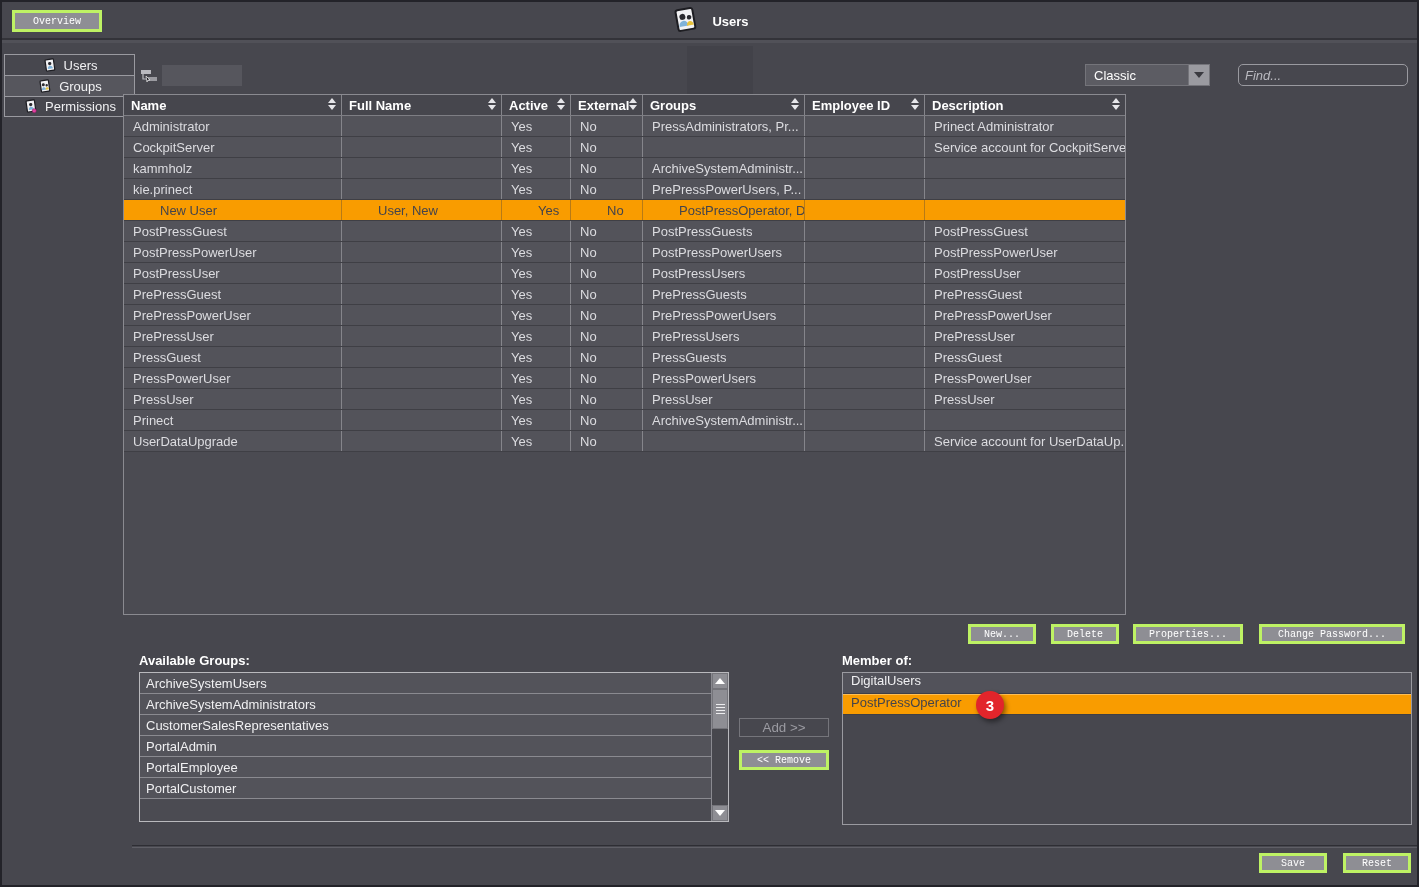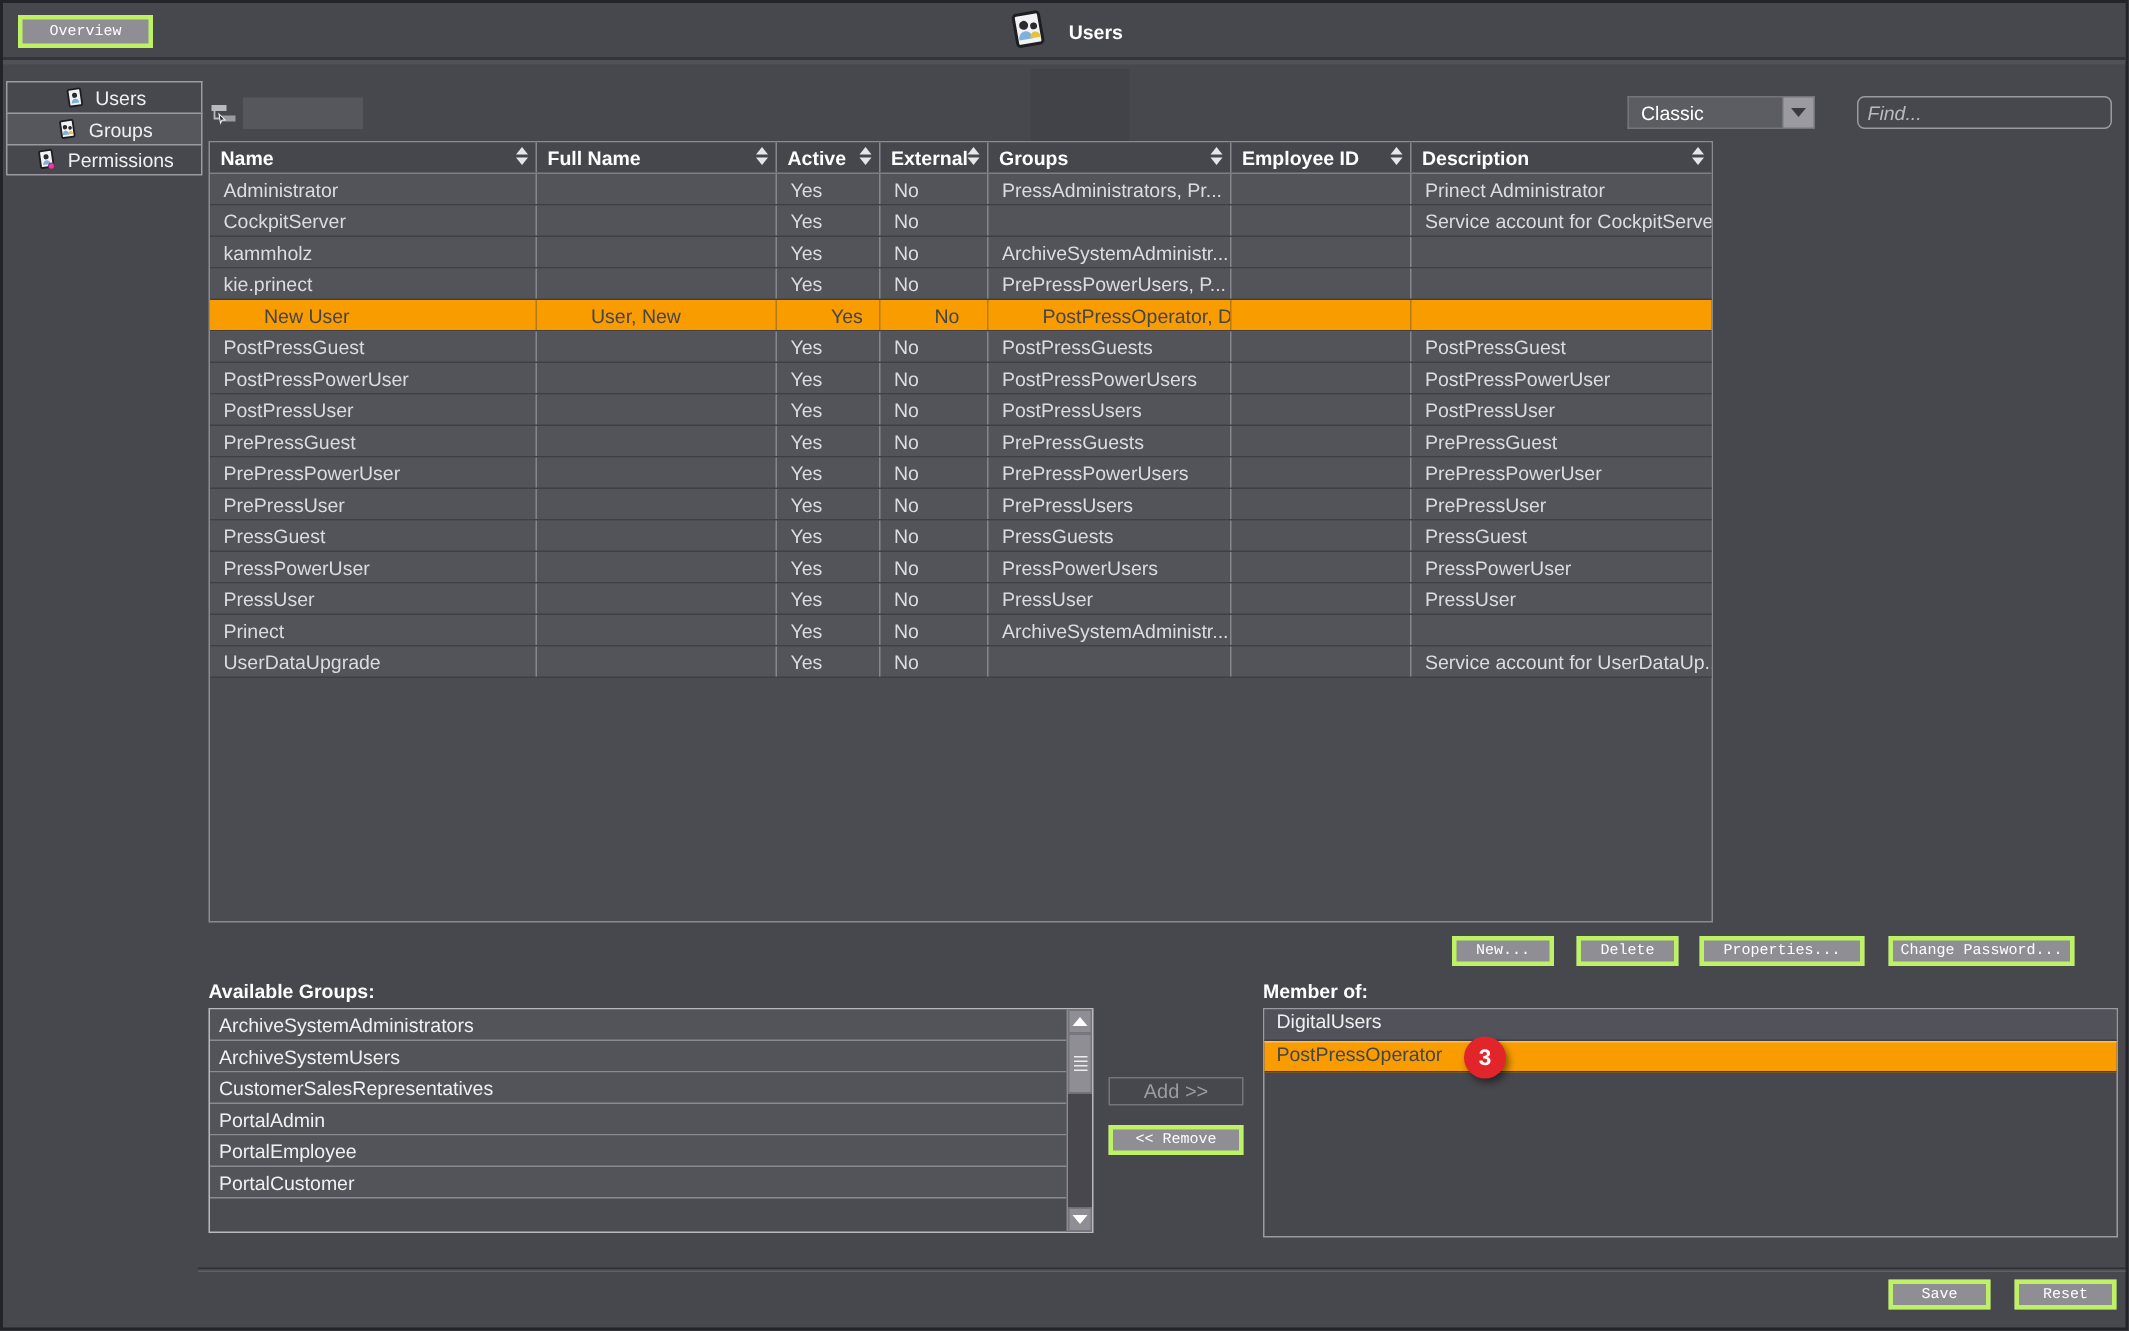--- a/index.html
+++ b/index.html
@@ -70,21 +70,21 @@
     display:flex; align-items:center; background:#47474E;
   }
   .find-box input {
     flex:1; background:transparent; border:none; outline:none;
     color:#E8E8EC; font-style:italic; font-size:13px; padding:0 6px;
     font-family:"Liberation Sans", sans-serif;
   }
   .find-box input::placeholder { color:#B9B9BF; font-style:italic; }
   
   .users-table {
-    position:absolute; left:137px; top:92px; width:1003px; height:521px;
+    position:absolute; left:121px; top:92px; width:1003px; height:521px;
     border:1px solid #8A8A90; background:#4B4B52;
     display:flex; flex-direction:column;
   }
   .thead { display:flex; height:21px; background:#46464D; border-bottom:1px solid #7E7E84; }
   .th {
     position:relative; display:flex; align-items:center;
     font-weight:bold; color:#FFFFFF; padding-left:7px;
     border-right:1px solid #85858B;
   }
   .th:last-child { border-right:none; }
@@ -105,21 +105,21 @@
   .col-full { width:160px; }
   .col-active { width:69px; }
   .col-ext { width:72px; }
   .col-groups { width:162px; }
   .col-emp { width:120px; }
   .col-desc { flex:1; }
   
   .act-new { position:absolute; left:966px;  top:622px; width:68px;  height:20px; }
   .act-del { position:absolute; left:1049px; top:622px; width:68px;  height:20px; }
   .act-prop { position:absolute; left:1131px; top:622px; width:110px; height:20px; }
-  .act-pass { position:absolute; left:1257px; top:622px; width:124px; height:20px; }
+  .act-pass { position:absolute; left:1257px; top:622px; width:146px; height:20px; }
   
   .avail-label { position:absolute; left:137px; top:651px; font-weight:bold; color:#FFFFFF; }
   .avail-list {
     position:absolute; left:137px; top:670px; width:590px; height:150px;
     border:1px solid #B9B9BD; background:#4B4B52; display:flex;
   }
   .avail-items { flex:1; }
   .list-item {
     height:21px; display:flex; align-items:center; padding-left:6px;
     background:#53535A; border-bottom:1px solid #8A8A90; color:#F0F0F2;
@@ -474,25 +474,25 @@
 <button class="btn act-new">New...</button>
 <button class="btn act-del">Delete</button>
 <button class="btn act-prop">Properties...</button>
 <button class="btn act-pass">Change Password...</button>
 
 <div class="avail-label">Available Groups:</div>
 <div class="avail-list">
   <div class="avail-items">
 
       <div class="list-item">
+        <span>ArchiveSystemUsers</span>
+      </div>
+
+      <div class="list-item">
         <span>ArchiveSystemAdministrators</span>
-      </div>
-
-      <div class="list-item">
-        <span>ArchiveSystemUsers</span>
       </div>
 
       <div class="list-item">
         <span>CustomerSalesRepresentatives</span>
       </div>
 
 
       <div class="list-item">
         <span>PortalAdmin</span>
       </div>

